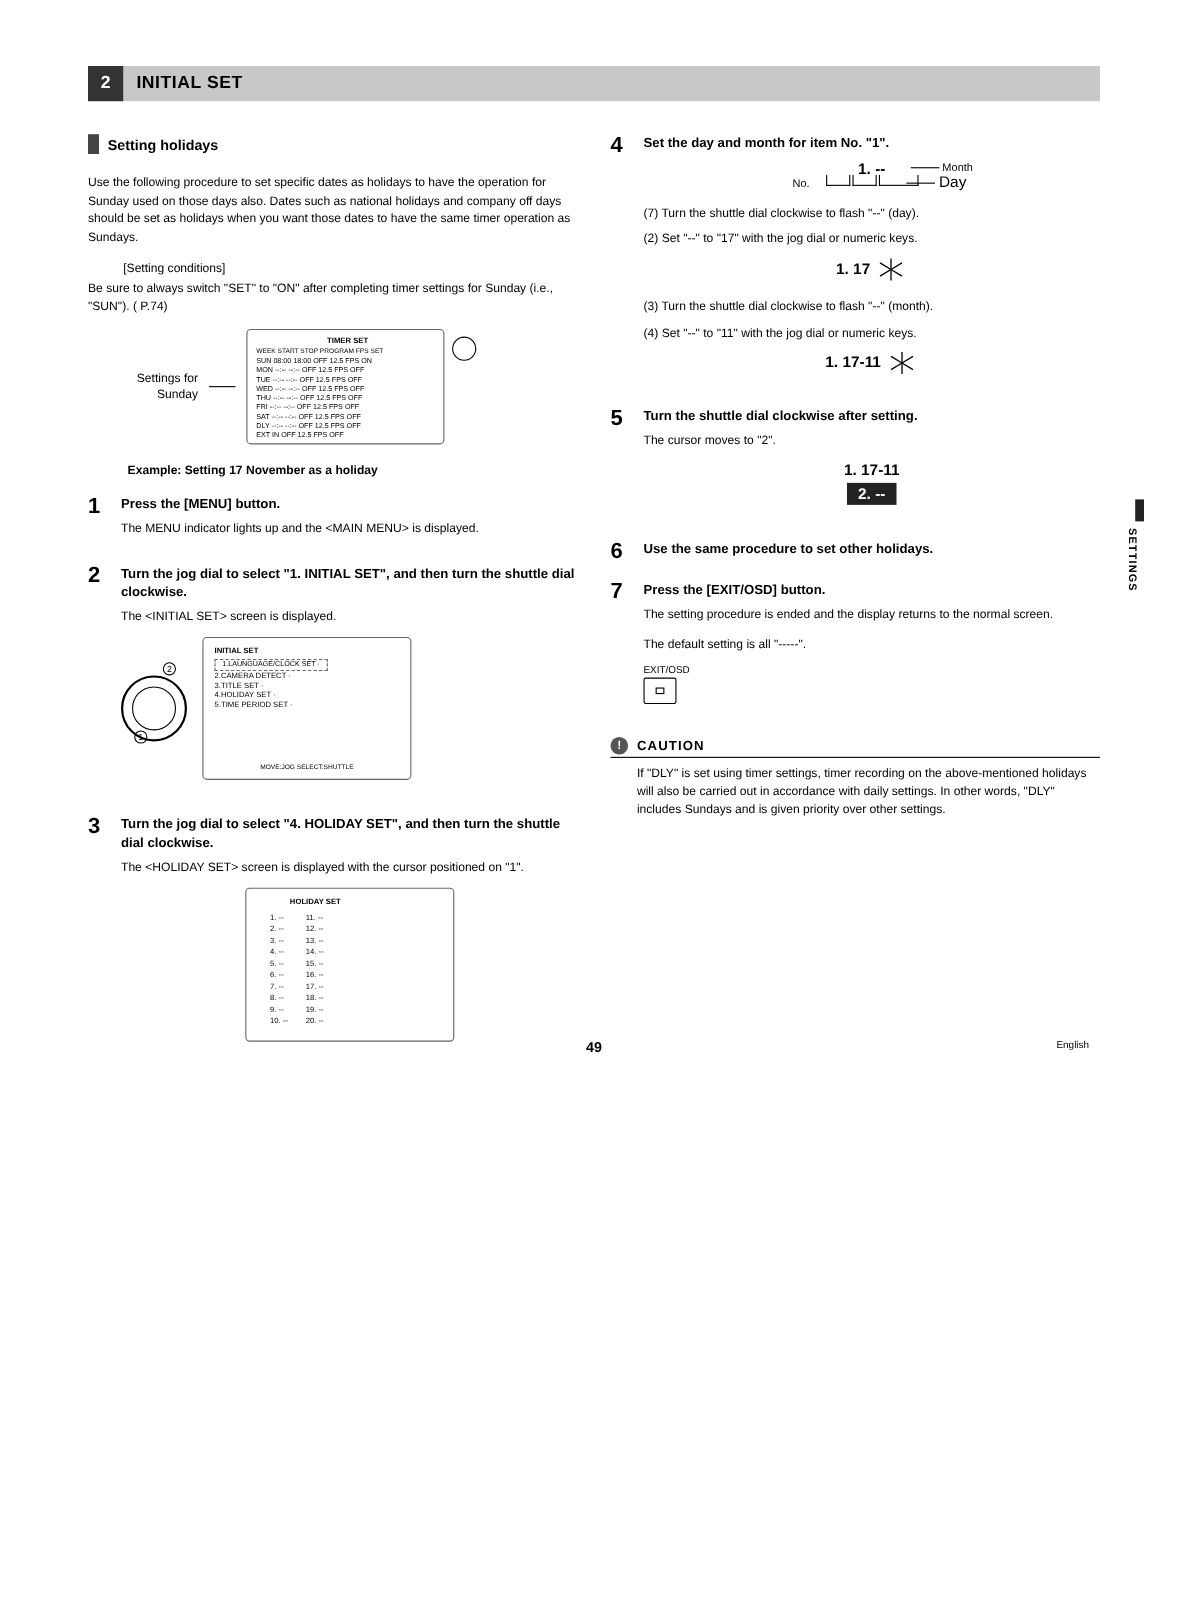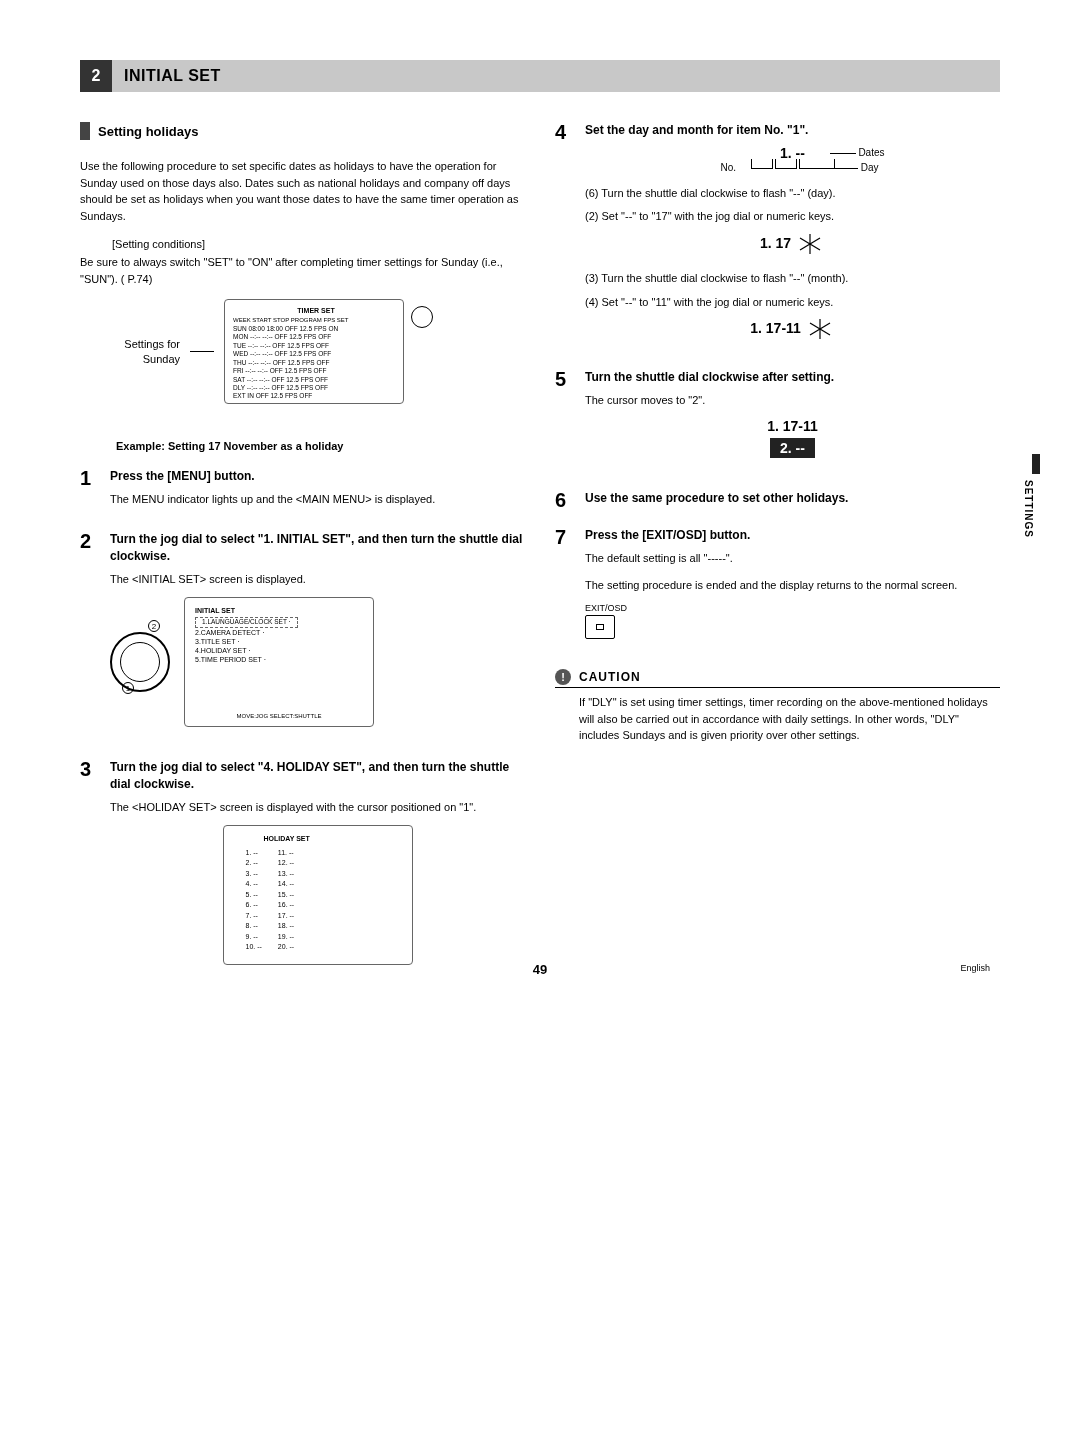--- a/index.html
+++ b/index.html
@@ -48,21 +48,21 @@
   }
   .section-heading .bar {
     width: 10px;
     height: 18px;
     background: #444;
     margin-right: 8px;
   }
   .intro { font-size: 11px; line-height: 1.5; margin-bottom: 14px; }
   .cond-label { font-size: 11px; margin-bottom: 4px; padding-left: 32px; }
   .cond-text { font-size: 11px; line-height: 1.5; margin-bottom: 12px; }
-  .timer-set-wrap { display: flex; align-items: center; gap: 8px; margin-bottom: 36px; margin-left: 30px;}
+  .timer-set-wrap { display: flex; align-items: center; gap: 8px; margin-bottom: 18px; margin-left: 30px;}
   .timer-set-label { font-size: 11px; text-align: right; width: 70px; line-height: 1.3; }
   .timer-set-label::after { content: ""; }
   .screen-box {
     border: 1px solid #666;
     border-radius: 4px;
     padding: 6px 8px;
     font-size: 6.5px;
     background: #fff;
     width: 180px;
     line-height: 1.3;
@@ -108,21 +108,21 @@
   .screen-holiday { height: 140px; }
   .hs-cols { display: flex; gap: 16px; font-size: 7px; line-height: 1.5; margin-top: 4px; padding-left: 12px;}
   .step4-diagram { text-align: center; margin: 4px 0 14px 0; font-size: 10px; }
   .d4 { display: inline-block; position: relative; }
   .d4-top { font-size: 14px; font-weight: bold;}
   .d4-brackets { display: flex; justify-content: center; gap: 2px; margin-top: -2px;}
   .brkt { width: 22px; height: 10px; border: 1px solid #000; border-top: none; }
   .brkt-long { width: 36px; }
   .lbl-left { position: absolute; left: -30px; bottom: -4px; font-size: 10px;}
   .lbl-right-m { position: absolute; right: -50px; top: 2px; font-size: 10px;}
-  .lbl-right-d { position: absolute; right: -44px; bottom: -4px; font-size: 10px;}
+  .lbl-right-d { position: absolute; right: -44px; bottom: -4px; font-size: 14px;}
   .line-r { width: 26px; height: 1px; background: #000; display: inline-block; vertical-align: middle;}
   .steplist { font-size: 11px; line-height: 1.6; margin-bottom: 6px; padding-left: 0;}
   .jog-dial-fig { text-align: center; margin: 6px 0 14px 0; font-size: 14px; font-weight: bold; }
   .after5 { text-align: center; margin: 6px 0 18px 0; }
   .after5 .top { font-weight: bold; font-size: 14px; margin-bottom: 4px;}
   .after5 .cursor { background: #222; color: #fff; font-weight: bold; padding: 2px 10px; font-size: 14px; display: inline-block;}
   .caution-head {
     display: flex; align-items: center; gap: 8px; border-bottom: 1px solid #000;
     padding-bottom: 2px; margin-bottom: 6px; margin-top: 6px;
   }
@@ -271,25 +271,25 @@
         <p class="step-title">Set the day and month for item No. "1".</p>
         <div class="step4-diagram">
           <div class="d4">
             <div class="d4-top">1. --</div>
             <div class="d4-brackets">
               <div class="brkt"></div>
               <div class="brkt"></div>
               <div class="brkt brkt-long"></div>
             </div>
             <span class="lbl-left">No.</span>
-            <span class="lbl-right-m"><span class="line-r"></span> <span>Dates</span></span>
+            <span class="lbl-right-m"><span class="line-r"></span> <span>Month</span></span>
             <span class="lbl-right-d"><span class="line-r"></span> <span>Day</span></span>
           </div>
         </div>
-        <div class="steplist">(6)  Turn the shuttle dial clockwise to flash "--" (day).</div>
+        <div class="steplist">(7)  Turn the shuttle dial clockwise to flash "--" (day).</div>
         <div class="steplist">(2)  Set "--" to "17" with the jog dial or numeric keys.</div>
         <div class="jog-dial-fig">
           <span>1. 17</span>
           <span class="arrow-bouquet">
             <svg width="30" height="24" viewBox="0 0 30 24">
                 <g stroke="#000" stroke-width="1.2" fill="#000">
                   <line x1="15" y1="12" x2="5" y2="6"></line>
                   <line x1="15" y1="12" x2="15" y2="2"></line>
                   <line x1="15" y1="12" x2="25" y2="6"></line>
                   <line x1="15" y1="12" x2="5" y2="18"></line>
@@ -335,22 +335,22 @@
       <div class="step-num">6</div>
       <div class="step-body">
         <p class="step-title">Use the same procedure to set other holidays.</p>
       </div>
     </div>
 
     <div class="step">
       <div class="step-num">7</div>
       <div class="step-body">
         <p class="step-title">Press the [EXIT/OSD] button.</p>
+        <p class="step-text">The setting procedure is ended and the display returns to the normal screen.</p>
         <p class="step-text">The default setting is all "-----".</p>
-        <p class="step-text">The setting procedure is ended and the display returns to the normal screen.</p>
         <div class="btn-diagram">
           <div class="btn-label">EXIT/OSD</div>
           <div class="btn-box">
               <div class="btn-box-inner"></div>
             </div>
         </div>
       </div>
     </div>
 
     <div>

